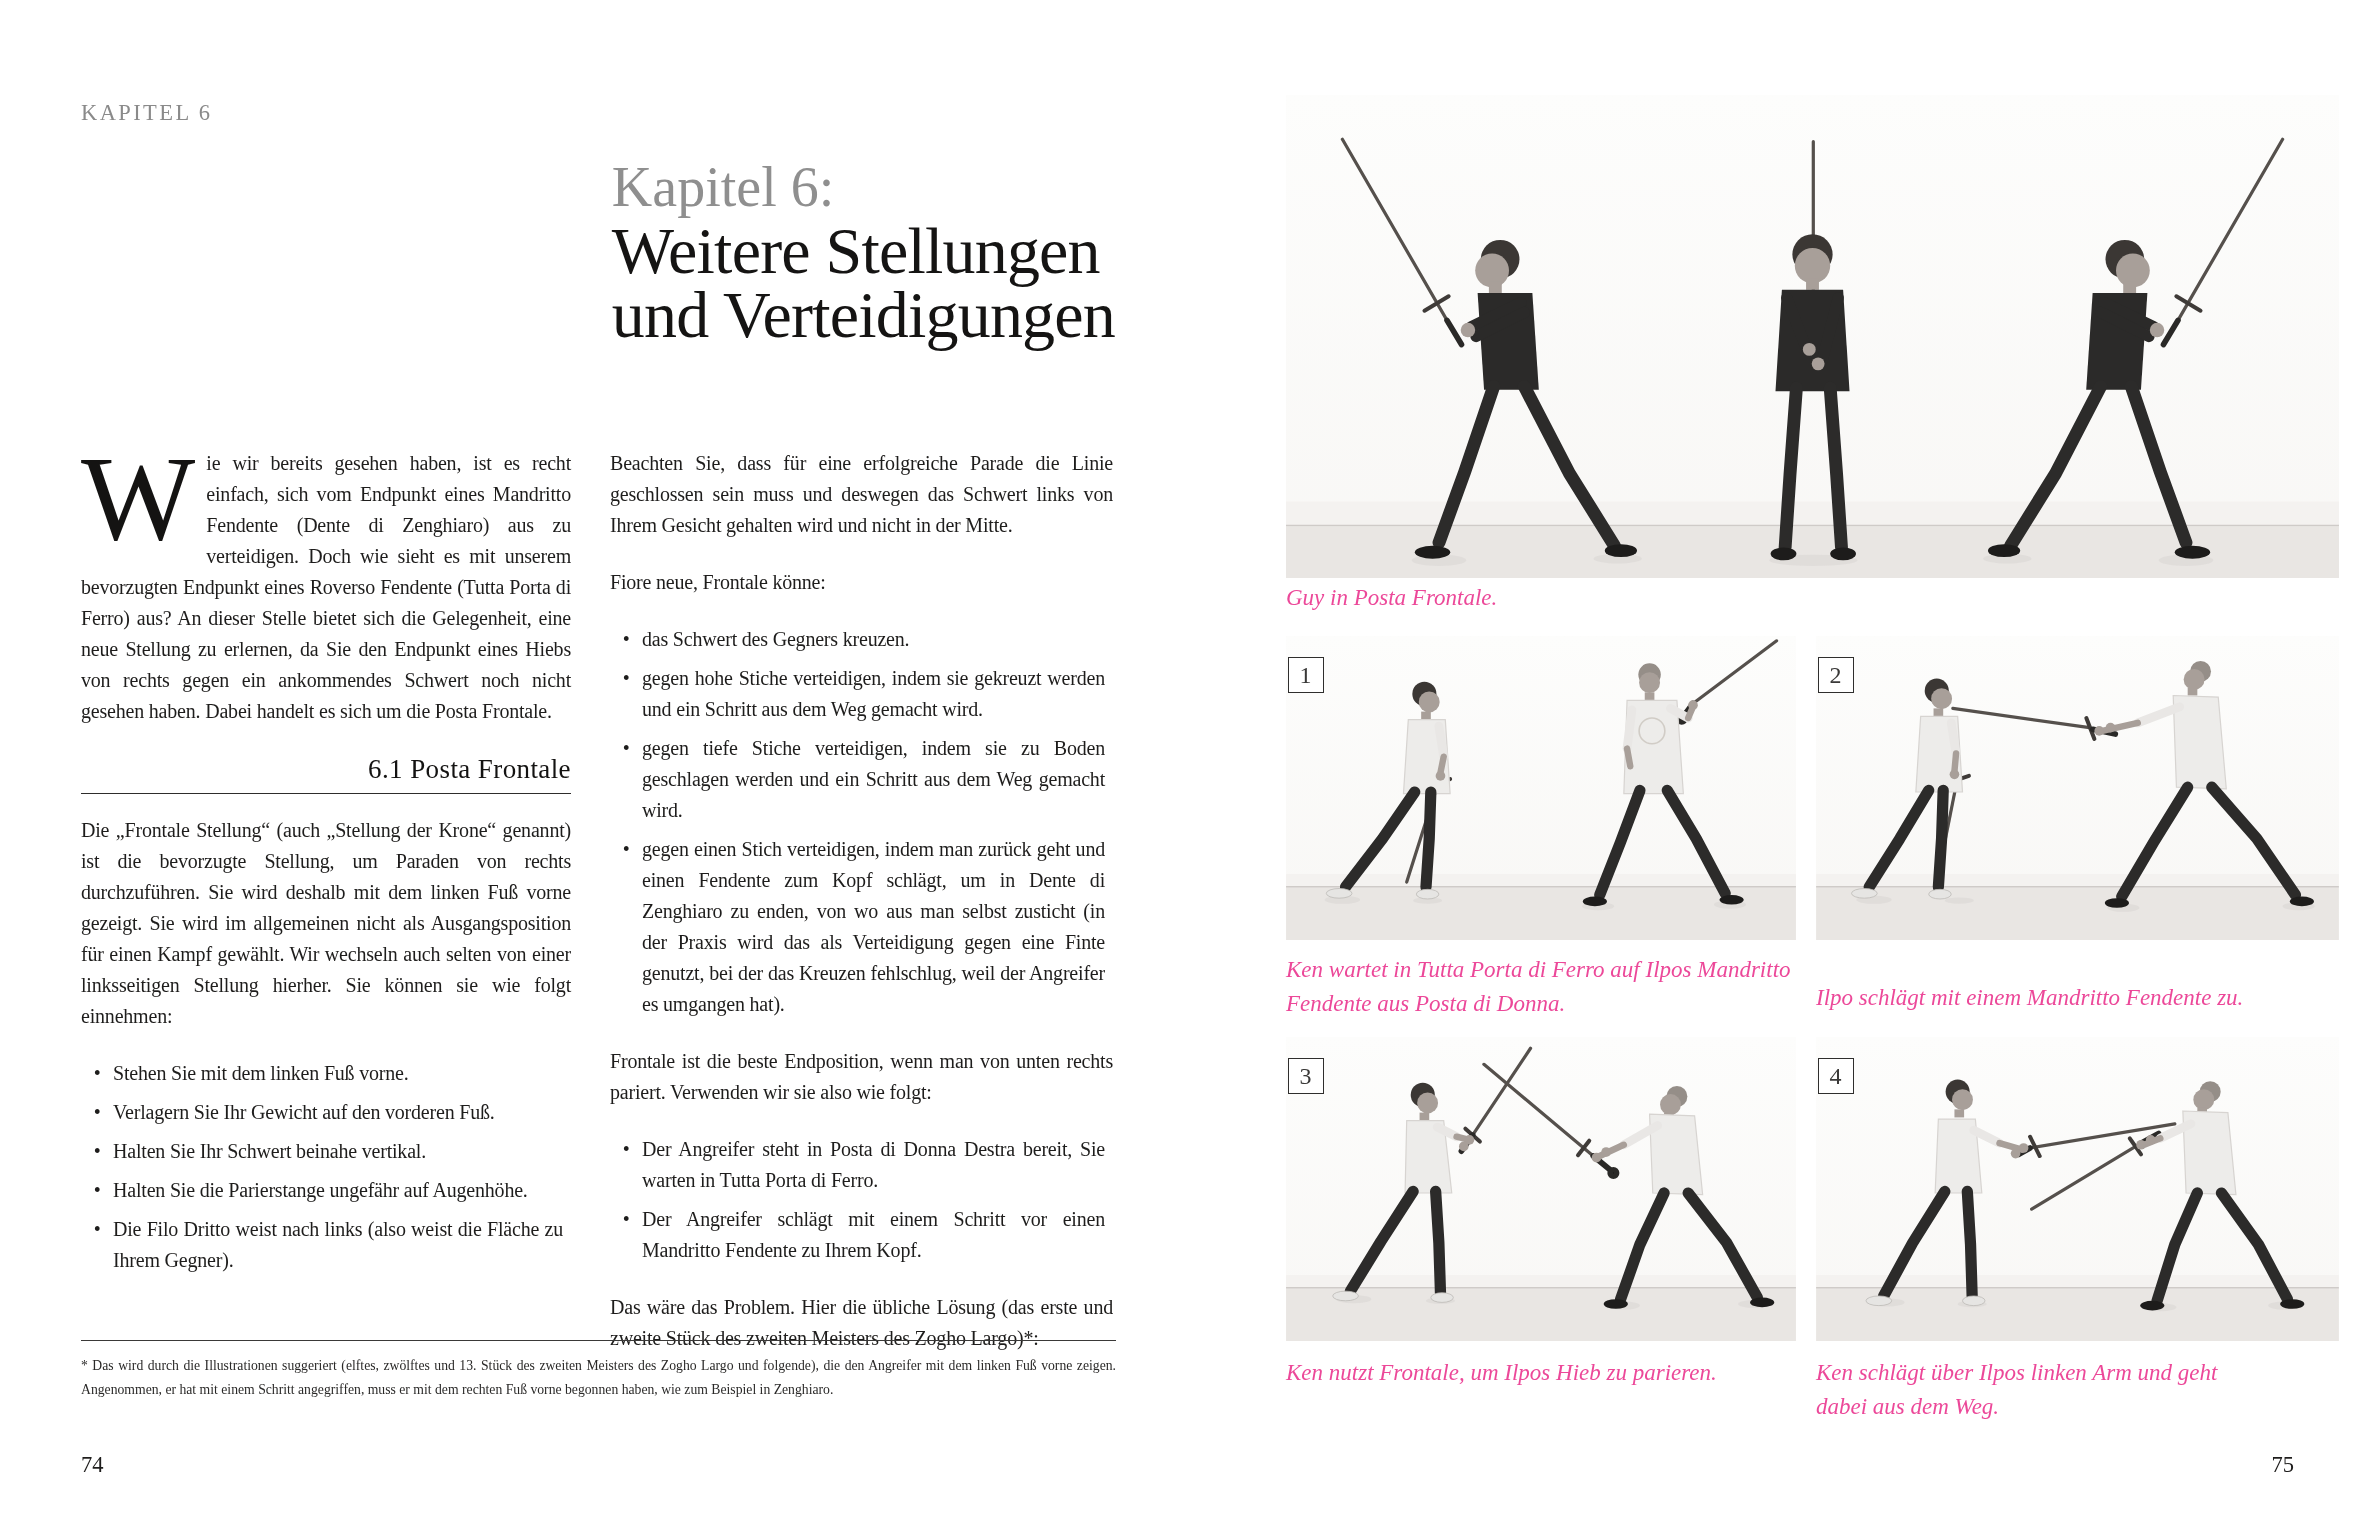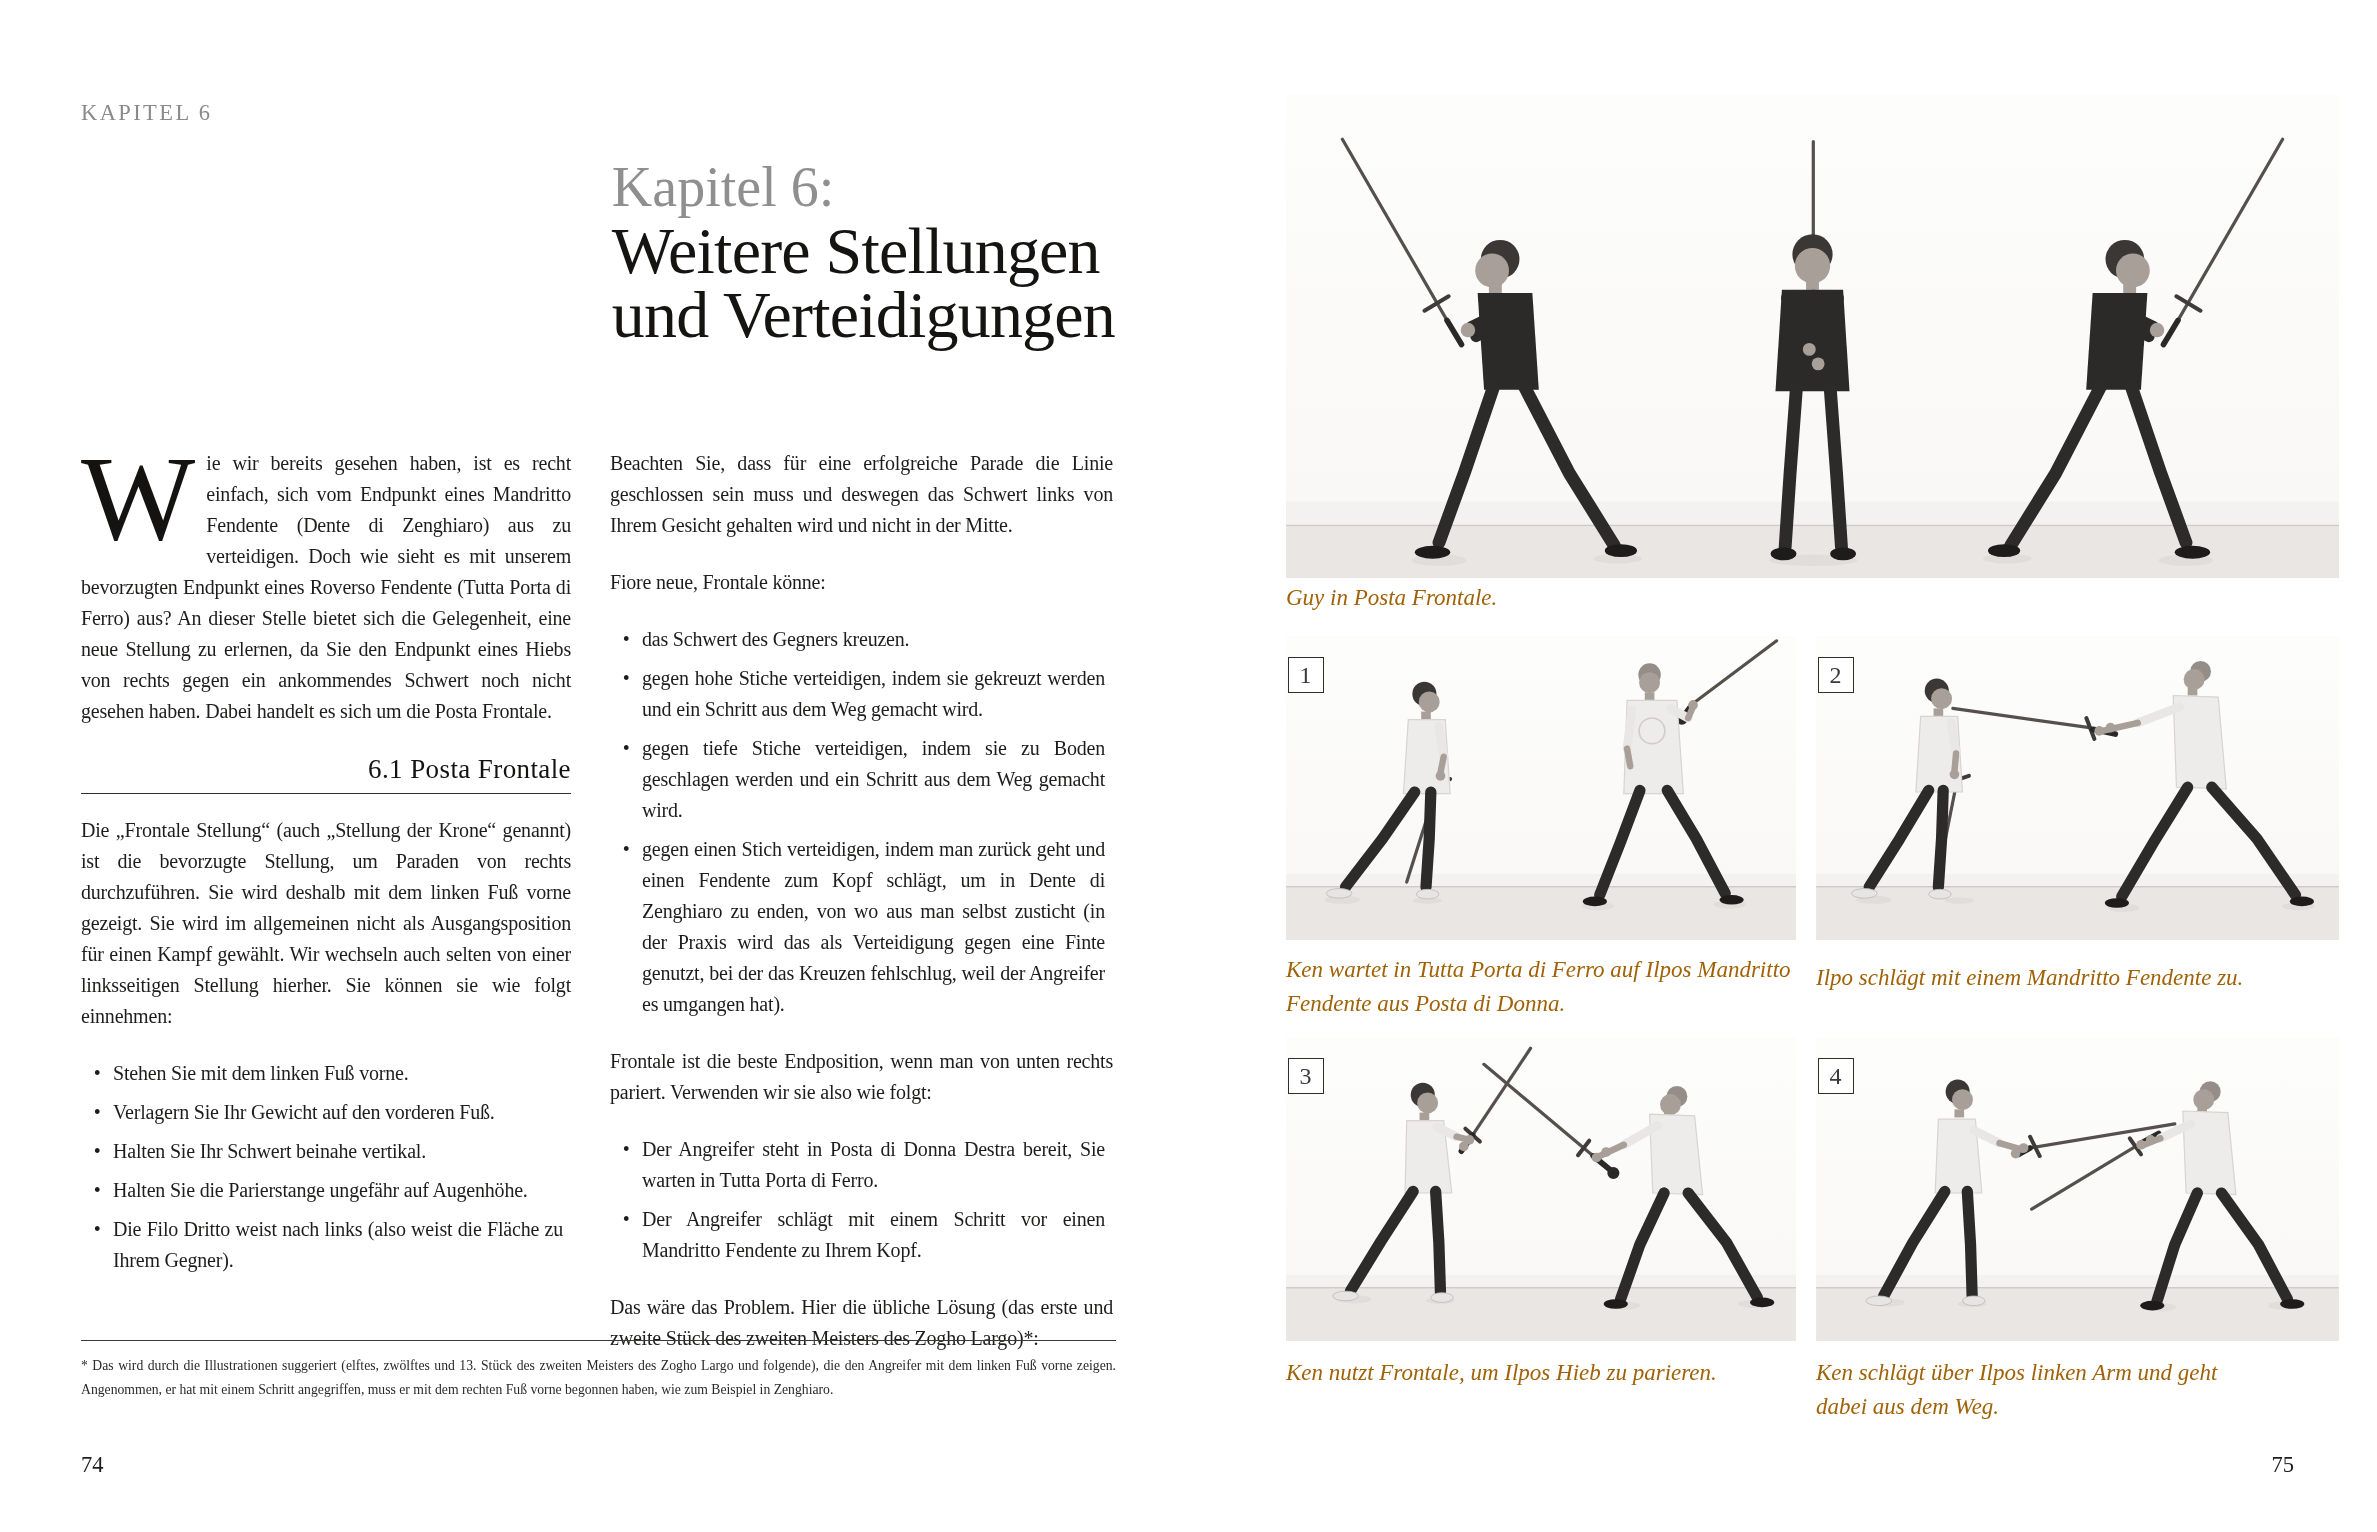--- a/index.html
+++ b/index.html
@@ -40,24 +40,24 @@
   .photo svg{display:block;width:100%;height:100%;}
   #hero-photo{left:97px;top:95px;width:1053px;height:483px;}
   #photo-1{left:97px;top:636px;width:510px;height:304px;}
   #photo-2{left:627px;top:636px;width:523px;height:304px;}
   #photo-3{left:97px;top:1037px;width:510px;height:304px;}
   #photo-4{left:627px;top:1037px;width:523px;height:304px;}
 
   .fig-badge{position:absolute;left:1.6px;top:21px;width:34px;height:34px;background:#ffffff;
              border:1.6px solid #2f2e2d;display:flex;align-items:center;justify-content:center;
              font-size:24px;color:#3a3938;}
-  .fig-caption{position:absolute;font-style:italic;font-size:23px;line-height:34px;color:#a16207;white-space:pre-line;}
+  .fig-caption{position:absolute;font-style:italic;font-size:23px;line-height:34px;color:#ec4899;white-space:pre-line;}
   #hero-caption{left:97px;top:581px;width:725px;}
   #caption-1{left:97px;top:953px;width:515px;}
-  #caption-2{left:627px;top:961px;width:523px;}
+  #caption-2{left:627px;top:981px;width:523px;}
   #caption-3{left:97px;top:1356px;width:515px;}
   #caption-4{left:627px;top:1356px;width:523px;}
 
   
   .skin{fill:#a89f99;}
   .hair-d{fill:#3b3734;}
   .hair-l{fill:#958e88;}
   .shirt-b{fill:#2b2a29;}
   .shirt-w{fill:#edecea;stroke:#d7d4d1;stroke-width:1.5;}
   .arm-b{stroke:#2b2a29;stroke-width:14;stroke-linecap:round;fill:none;}

